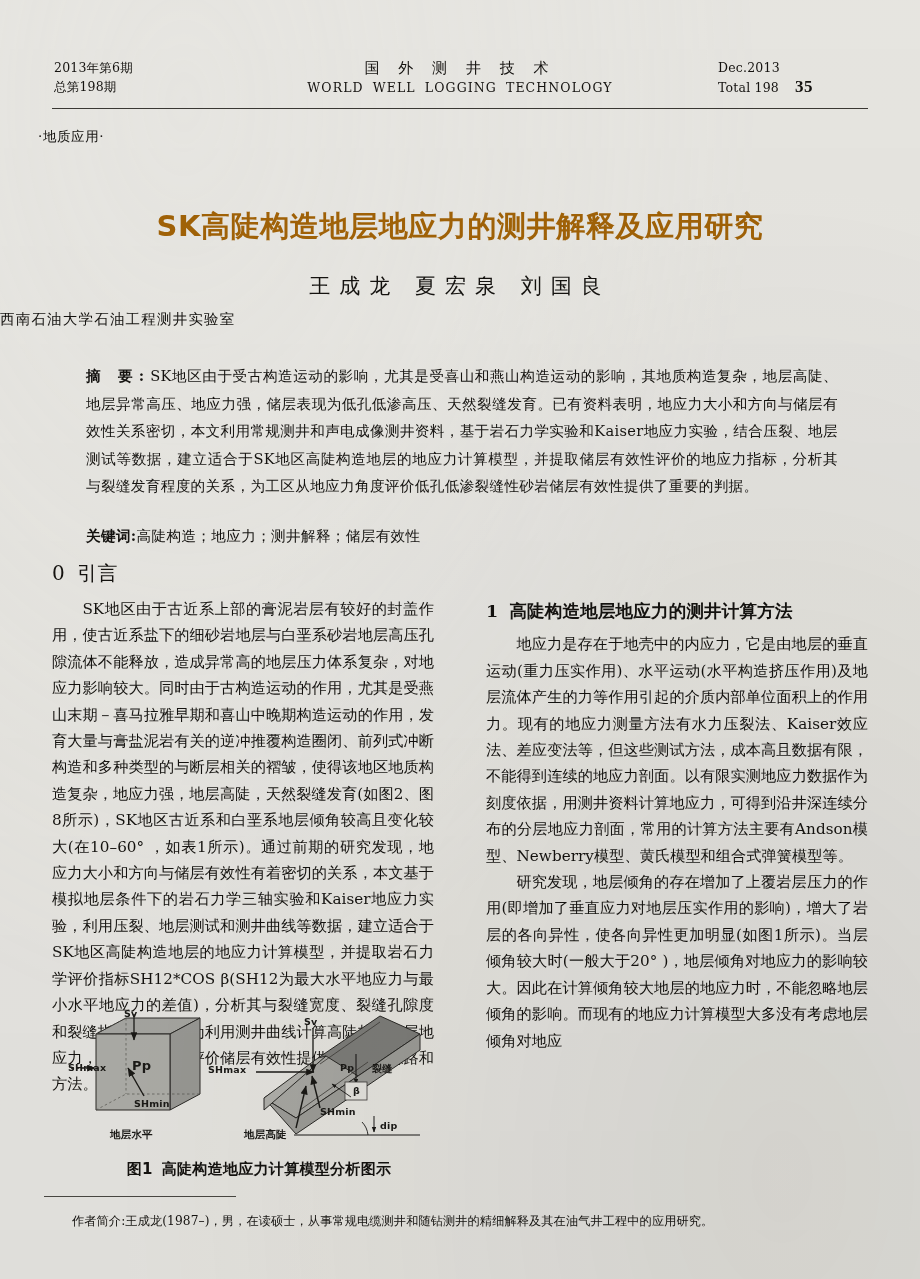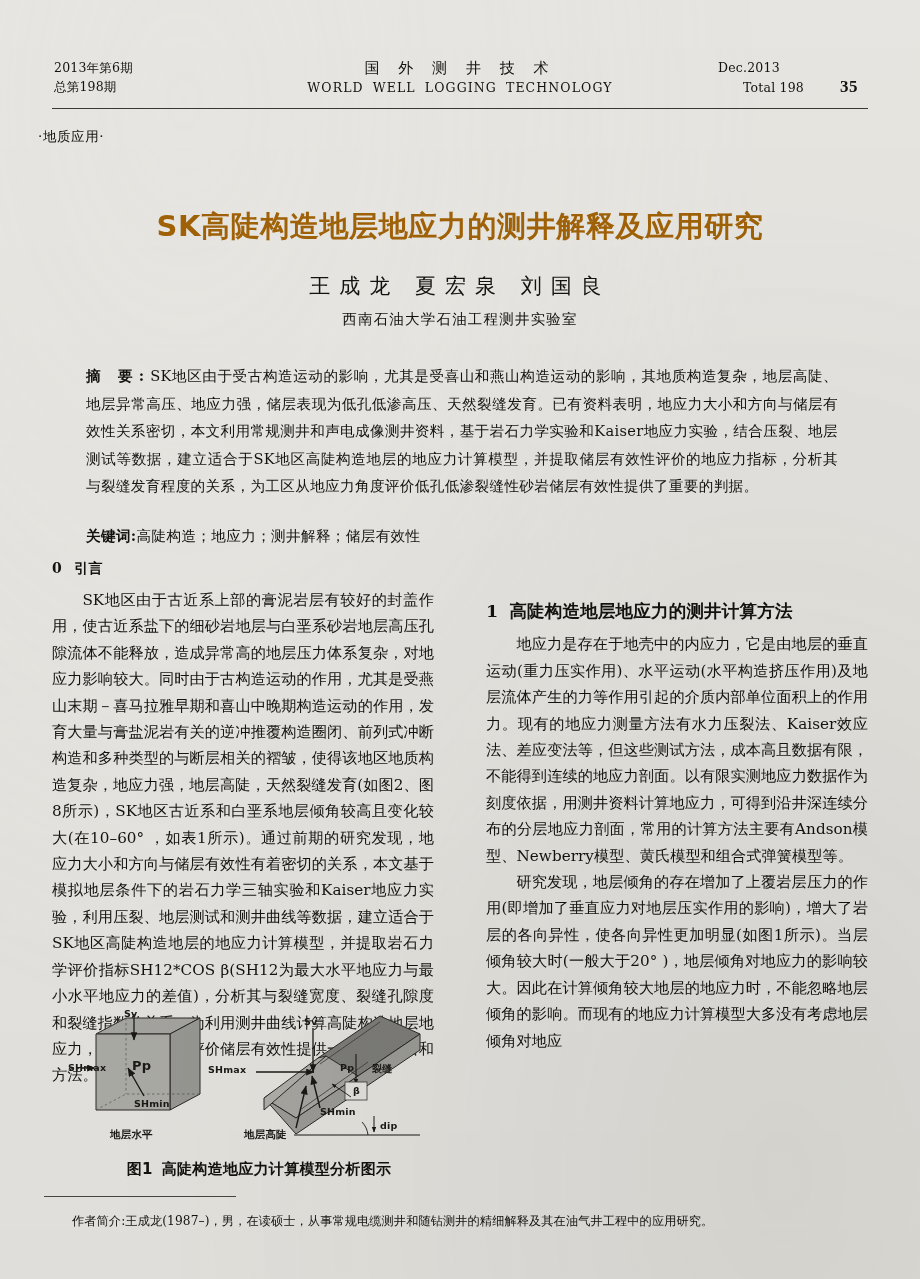--- a/index.html
+++ b/index.html
@@ -42,21 +42,21 @@
   }
   .mh-left, .mh-right {
     position: absolute;
     top: 0;
     font-size: 12.5px;
     line-height: 19px;
     letter-spacing: .2px;
   }
   .mh-left { left: 2px; text-align: left; }
   .mh-right { right: 0; text-align: left; width: 150px;}
-  .mh-right .issue-line { display: flex; gap: 36px; align-items: baseline; margin-left: 25px;}
+  .mh-right .issue-line { display: flex; gap: 16px; align-items: baseline;}
   .mh-center {
     position: absolute;
     left: 0; right: 0;
     top: 0;
     text-align: center;
   }
   .mh-journal-cn {
     font-size: 15px;
     letter-spacing: 7px;
     line-height: 20px;
@@ -110,21 +110,21 @@
     top: 272px;
     text-align: center;
     font-size: 21px;
     letter-spacing: 9px;
     font-family: "DejaVu Serif", "Liberation Serif", serif;
   }
   .affiliation {
     position: absolute;
     left: 0; right: 0;
     top: 310px;
-    text-align: center;
+    text-align: left;
     font-size: 14.5px;
     letter-spacing: 1.2px;
   }
 
   
   .abstract {
     position: absolute;
     left: 86px;
     width: 752px;
     top: 362px;
@@ -157,22 +157,22 @@
   .col {
     position: absolute;
     top: 0;
     width: 382px;
   }
   .col-left  { left: 0; }
   .col-right { left: 434px; }
 
   .sec-head {
     font-family: "DejaVu Sans", "Liberation Sans", sans-serif;
-    font-weight: bold;
-    font-size: 14px;
+    font-weight: normal;
+    font-size: 20px;
     letter-spacing: .4px;
     margin: 0 0 9px 0;
     white-space: nowrap;
   }
   .sec-head .num { margin-right: 12px; font-family: "DejaVu Serif","Liberation Serif",serif;}
   .sec-head-2 {
     font-family: "DejaVu Sans", "Liberation Sans", sans-serif;
     font-weight: bold;
     font-size: 17.5px;
     letter-spacing: .2px;

